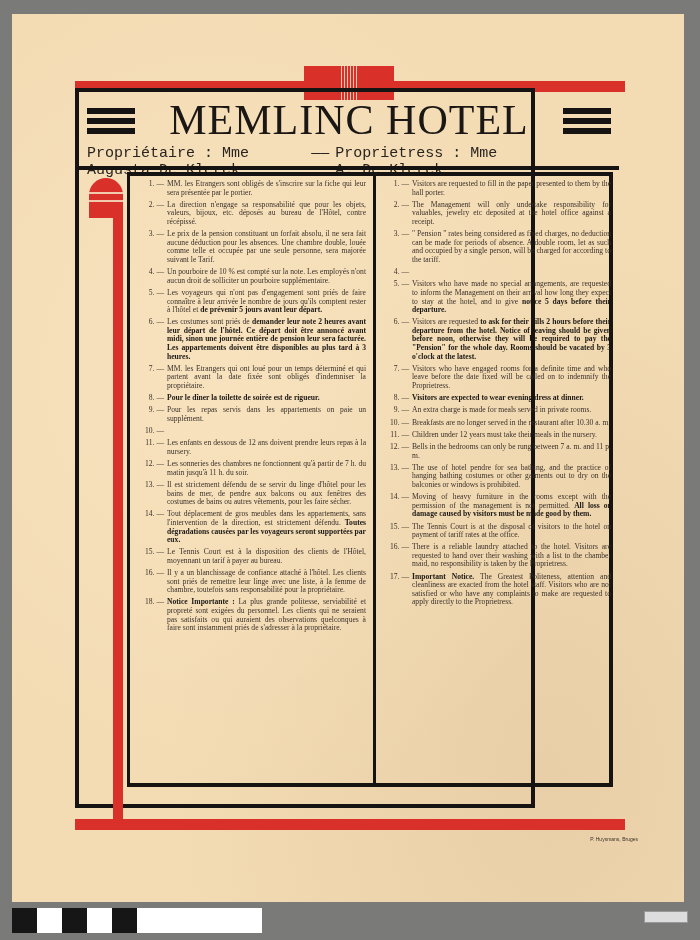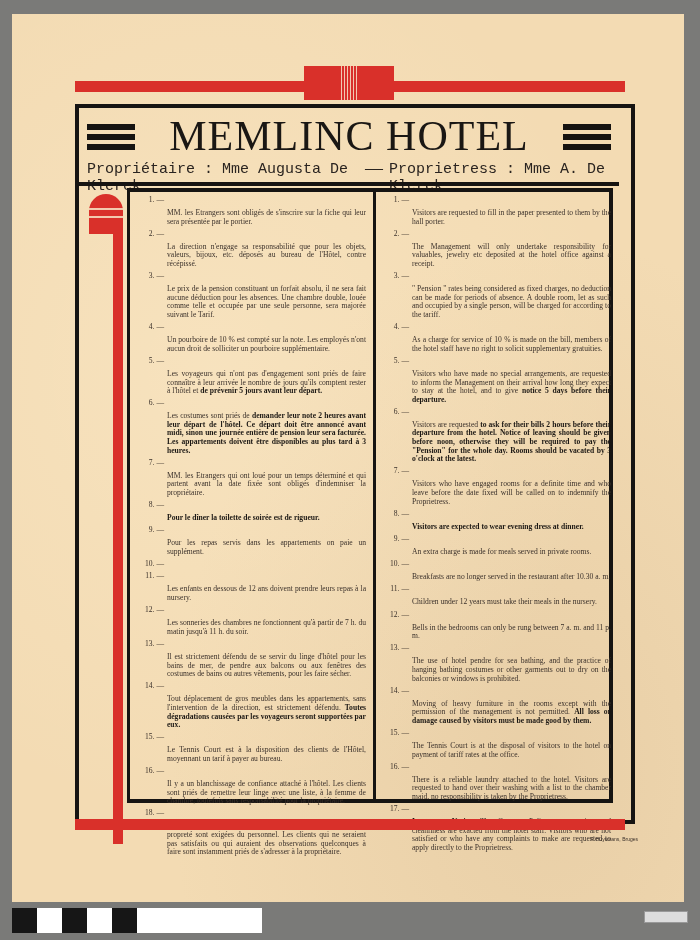--- a/index.html
+++ b/index.html
@@ -3,36 +3,36 @@
 <meta charset="utf-8">
 <style>
   html,body{margin:0;padding:0;}
   body{width:700px;height:940px;background:#7a7a78;position:relative;overflow:hidden;font-family:"Liberation Serif","DejaVu Serif",serif;}
   .paper{position:absolute;left:12px;top:14px;width:672px;height:888px;background:#f3dbb3;
     background-image:radial-gradient(ellipse at 30% 40%, rgba(255,240,210,0.35), transparent 60%),radial-gradient(ellipse at 80% 85%, rgba(200,170,130,0.25), transparent 50%);}
   .redtop{position:absolute;left:75px;top:81px;width:550px;height:11px;background:#d9302a;}
   .redblock{position:absolute;left:304px;top:66px;width:90px;height:34px;background:#d9302a;}
   .redblock .stripes{position:absolute;left:35px;top:0;width:20px;height:34px;
     background:repeating-linear-gradient(90deg,#d9302a 0 2px,#f2c8b0 2px 3px);}
-  .frame{position:absolute;left:75px;top:104px;width:560px;height:720px;border:4px solid #161412;box-sizing:border-box;}
+  .frame{position:absolute;left:75px;top:88px;width:460px;height:720px;border:4px solid #161412;box-sizing:border-box;}
   .title-row{position:absolute;left:0;top:0;width:540px;height:56px;}
   .bars{position:absolute;top:16px;width:48px;height:26px;
     background:repeating-linear-gradient(180deg,#161412 0 6px,transparent 6px 10px);}
   .bars.left{left:8px;} .bars.right{right:8px;}
   .title{position:absolute;left:0;right:0;top:4px;text-align:center;font-size:42px;letter-spacing:1px;color:#1a1714;}
   .subtitle{position:absolute;left:8px;right:8px;top:53px;font-size:15px;color:#2a2420;display:flex;justify-content:space-between;font-family:Liberation Mono, monospace;}
   .subtitle .dash{margin:0 6px;}
   .rule{position:absolute;left:0;top:74px;width:540px;height:4px;background:#161412;}
   .inner{position:absolute;left:48px;top:80px;width:486px;height:615px;border:4px solid #161412;border-left:3px solid #161412;box-sizing:border-box;}
   .coldiv{position:absolute;left:243px;top:0;width:3px;height:100%;background:#161412;}
   .col{position:absolute;top:4px;width:228px;font-size:7.6px;line-height:8.6px;color:#3a302a;}
   .col.fr{left:8px;} .col.en{left:253px;}
   .item{display:flex;margin-bottom:3.6px;}
   .num{width:26px;flex:none;text-align:right;padding-right:3px;}
-  .txt{flex:1;text-align:justify;margin-top:13px;}
+  .txt{flex:1;text-align:justify;}
   .txt b{color:#1c1814;}
   .ornament{position:absolute;left:10px;top:86px;width:34px;}
   .orn-cap{width:34px;height:40px;background:#d9302a;border-radius:17px 17px 0 0;position:relative;}
   .orn-cap i{position:absolute;left:0;width:34px;height:2px;background:#f3c9ae;}
   .orn-stem{position:absolute;left:24px;top:40px;width:10px;height:610px;background:#d9302a;}
   .redbottom{position:absolute;left:75px;top:819px;width:550px;height:11px;background:#d9302a;}
   .printer{position:absolute;right:62px;top:836px;font-size:5px;color:#3a302a;font-family:"Liberation Sans",sans-serif;}
   .scalebar{position:absolute;left:12px;top:908px;height:25px;display:flex;}
   .scalebar span{display:block;width:25px;height:25px;}
   .scalebar .k{background:#161616;} .scalebar .w{background:#fff;}
@@ -148,21 +148,20 @@
         <div class="item">
           <span class="num">2. —</span>
           <span class="txt"><span>The Management will only undertake responsibility for valuables, jewelry etc deposited at the hotel office against a receipt.</span></span>
         </div>
         <div class="item">
           <span class="num">3. —</span>
           <span class="txt"><span>" Pension " rates being considered as fixed charges, no deduction can be made for periods of absence. A double room, let as such and occupied by a single person, will be charged for according to the tariff.</span></span>
         </div>
         <div class="item">
           <span class="num">4. —</span>
-          <span class="txt"><span>As a charge for service of 10 % is made on the bill, members of the hotel staff have no right to solicit supplementary gratuities.</span></span>
         </div>
         <div class="item">
           <span class="num">5. —</span>
           <span class="txt"><span>Visitors who have made no special arrangements, are requested to inform the Management on their arrival how long they expect to stay at the hotel, and to give</span> <b>notice 5 days before their departure.</b></span>
         </div>
         <div class="item">
           <span class="num">6. —</span>
           <span class="txt"><span>Visitors are requested</span> <b>to ask for their bills 2 hours before their departure from the hotel. Notice of leaving should be given before noon, otherwise they will be required to pay the "Pension" for the whole day. Rooms should be vacated by 3 o'clock at the latest.</b></span>
         </div>
         <div class="item">

